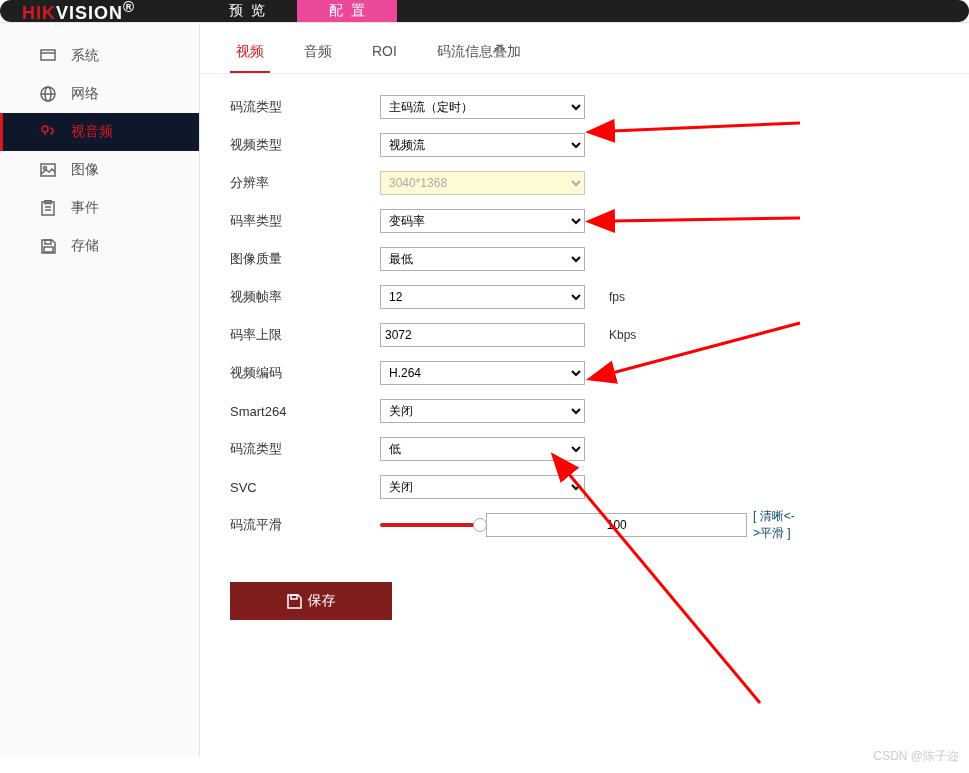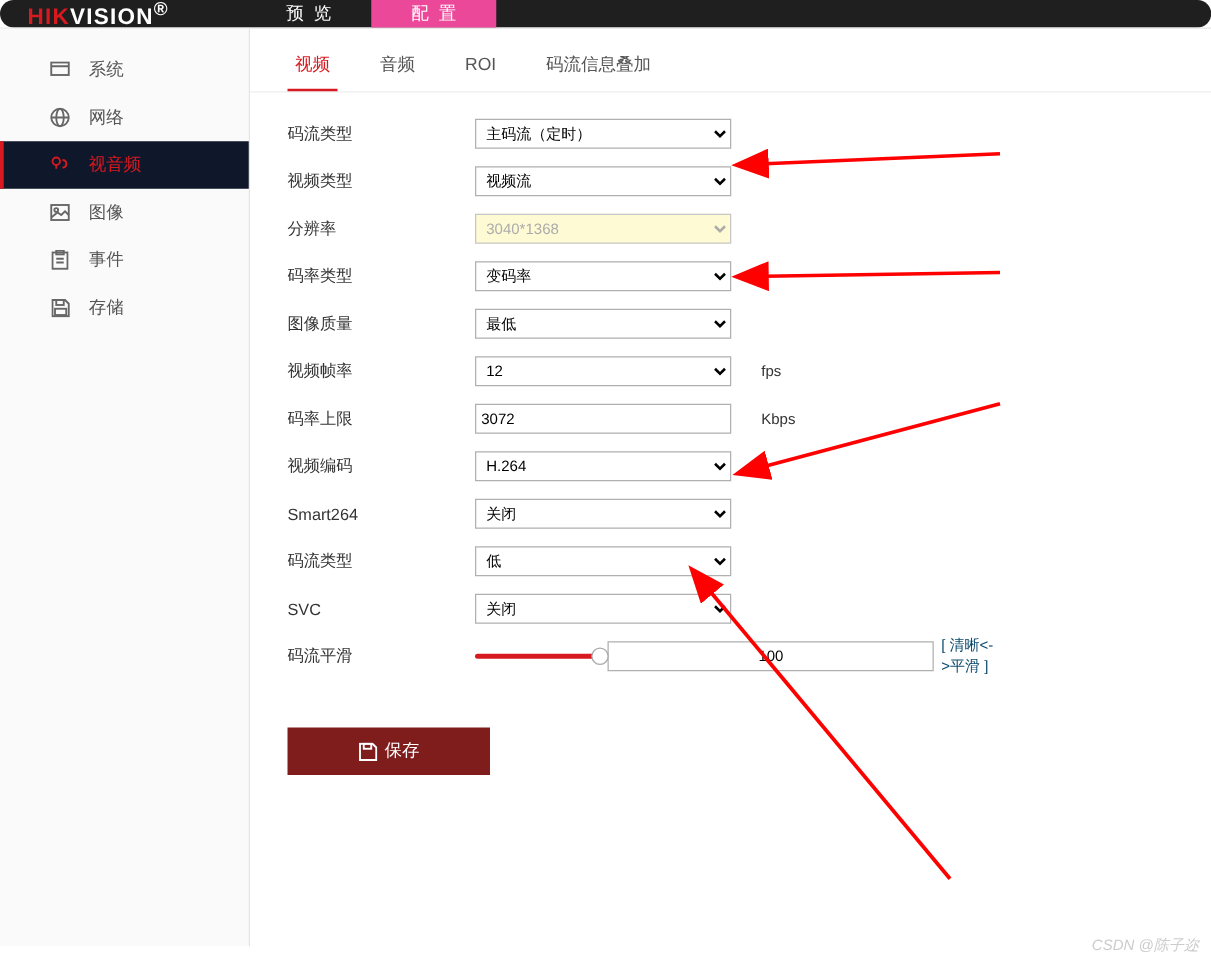--- a/index.html
+++ b/index.html
@@ -36,21 +36,21 @@
 .slider-wrap { display: flex; align-items: center; }
 .slider-track { position: relative; width: 165px; height: 4px; background: #d71920; border-radius: 2px; margin-right: 6px; cursor: pointer; }
 .slider-thumb { position: absolute; right: -7px; top: -5px; width: 14px; height: 14px; border-radius: 50%; border: 1px solid #aaa; background: #fff; }
 .slider-val { width: 36px; height: 22px; border: 1px solid #b0b0b0; font-size: 12px; text-align: center; }
 .slider-label { font-size: 12px; color: #0c4a6e; margin-left: 6px; }
 
 .btn-save { margin: 42px 0 0 30px; width: 162px; height: 38px; background: #7f1d1d; color: #fff; border: none; font-size: 14px; cursor: pointer; display: flex; align-items: center; justify-content: center; }
 .btn-save .icon { margin-right: 6px; display: inline-flex; }
 
 .arrows { position: absolute; left: 0; top: 0; width: 100%; height: 100%; pointer-events: none; }
-.watermark { position: absolute; right: 10px; bottom: 8px; font-size: 12px; color: #ccc; font-style: italic; }
+.watermark { position: absolute; right: 10px; bottom: 8px; font-size: 12px; color: #ccc; }
 </style>
 </head>
 <body>
 
 <div class="header">
   <div class="logo">
     <span class="hik">HIK</span><span>VISION</span><sup>®</sup>
   </div>
   <div class="tabs-top">
     <div class="tab-top">预览</div>

